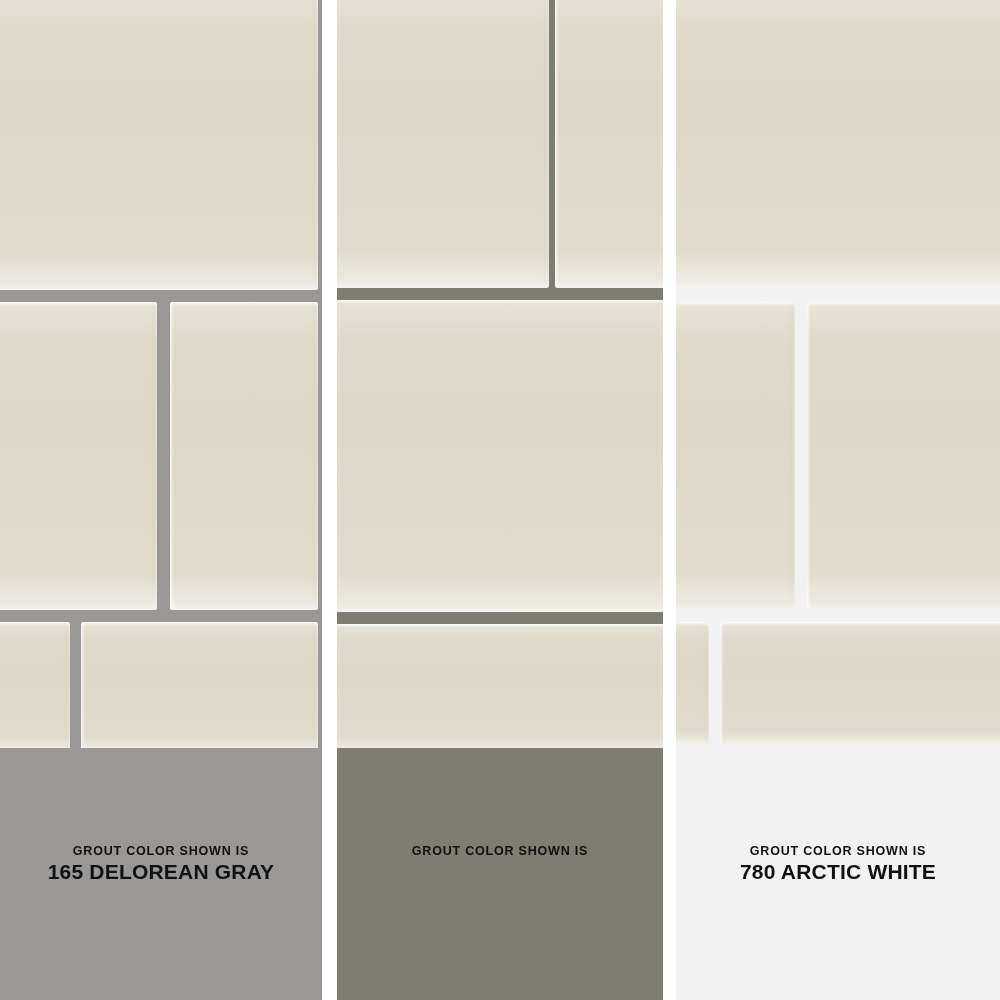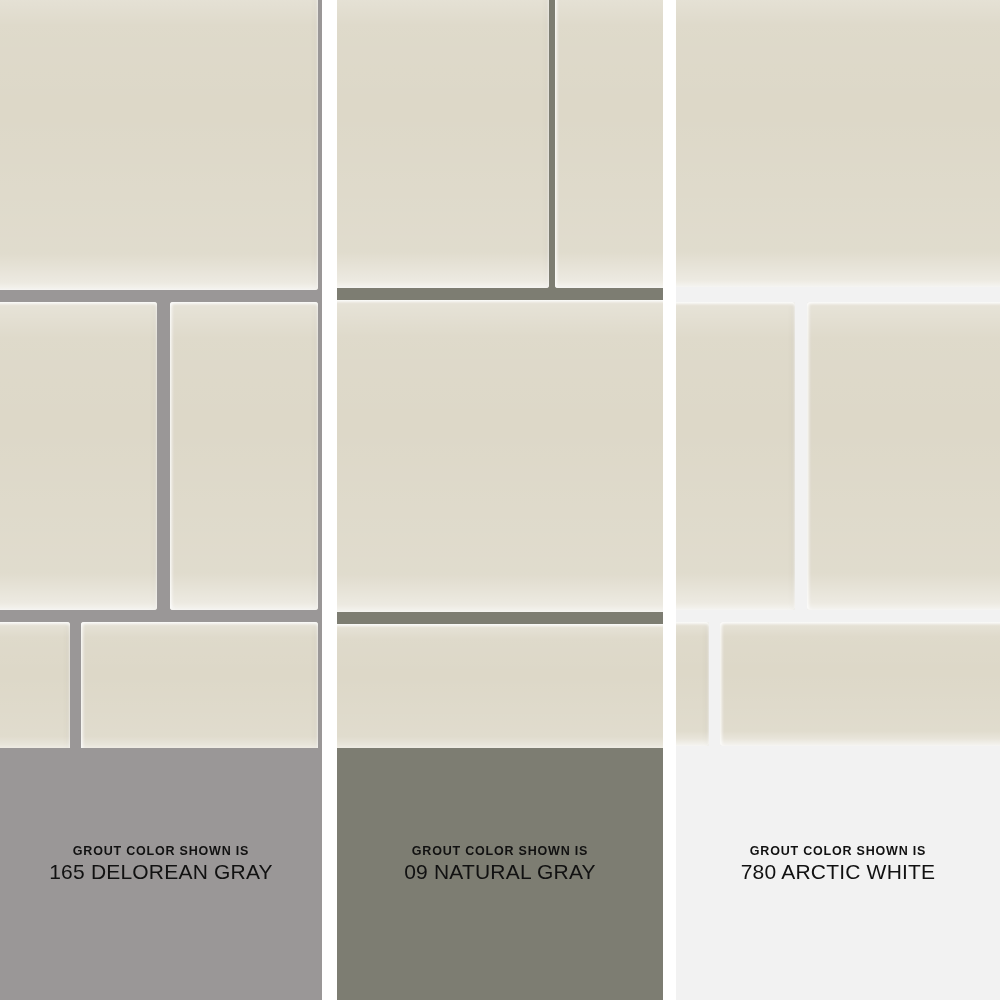--- a/index.html
+++ b/index.html
@@ -81,21 +81,21 @@
   }
   .swatch-line1 {
     display: block;
     font-size: 12.5px;
     font-weight: bold;
     letter-spacing: 0.8px;
   }
   .swatch-line2 {
     display: block;
     font-size: 21px;
-    font-weight: normal;
+    font-weight: bold;
     letter-spacing: 0.2px;
     margin-top: 1px;
   }
 
   
   .divider {
     position: absolute;
     top: 0;
     height: 1000px;
     background: #ffffff;
@@ -127,21 +127,20 @@
   <div class="panel" id="panel-1">
     <div class="tile-field" id="field-1" style="background: rgb(125, 125, 114);">
         <div class="tile" style="left: -10px; top: -10px; width: 222px; height: 298px; background: rgb(221, 216, 200);"></div>
         <div class="tile" style="left: 218px; top: -10px; width: 118px; height: 298px; background: rgb(221, 216, 200);"></div>
         <div class="tile" style="left: -10px; top: 300px; width: 346px; height: 312px; background: rgb(221, 216, 200);"></div>
         <div class="tile" style="left: -10px; top: 624px; width: 346px; height: 128px; background: rgb(221, 216, 200);"></div>
       </div>
     <div class="swatch" id="swatch-1" style="background: rgb(125, 125, 114);">
       <div class="swatch-text">
         <span class="swatch-line1">GROUT COLOR SHOWN IS</span>
-        <span class="swatch-line2">09 NATURAL GRAY</span>
       </div>
     </div>
   </div>
 
   <div class="panel" id="panel-2">
     <div class="tile-field" id="field-2" style="background: rgb(242, 242, 242);">
         <div class="tile" style="left: -10px; top: -10px; width: 344px; height: 297px; background: rgb(221, 216, 200);"></div>
         <div class="tile" style="left: -10px; top: 302px; width: 129px; height: 308px; background: rgb(221, 216, 200);"></div>
         <div class="tile" style="left: 131px; top: 302px; width: 203px; height: 308px; background: rgb(221, 216, 200);"></div>
         <div class="tile" style="left: -10px; top: 622px; width: 43px; height: 124px; background: rgb(221, 216, 200);"></div>

